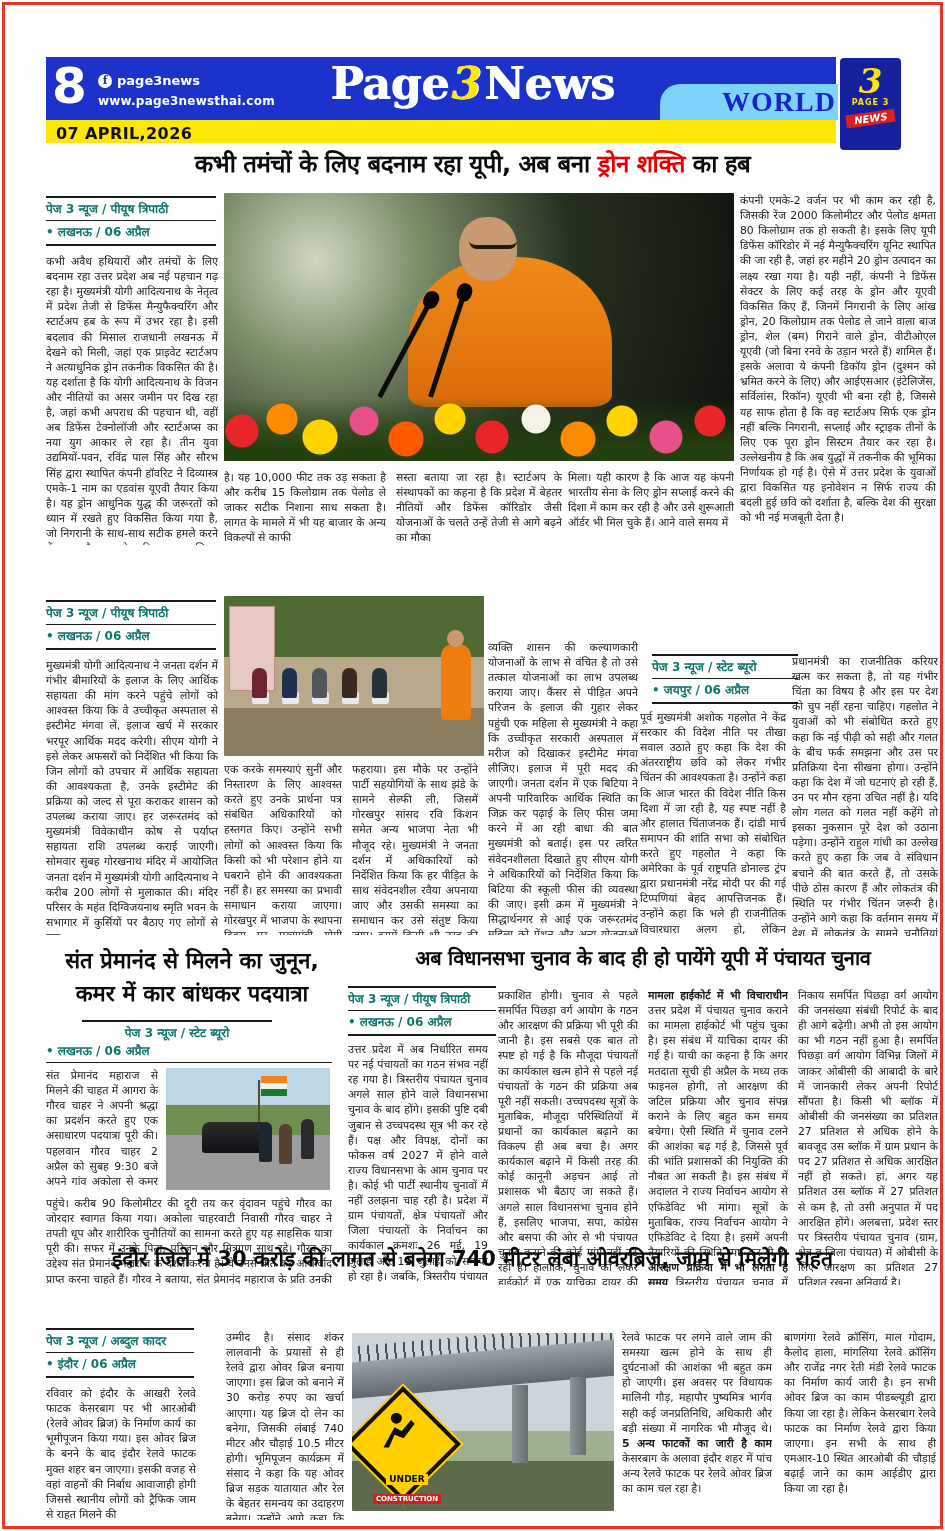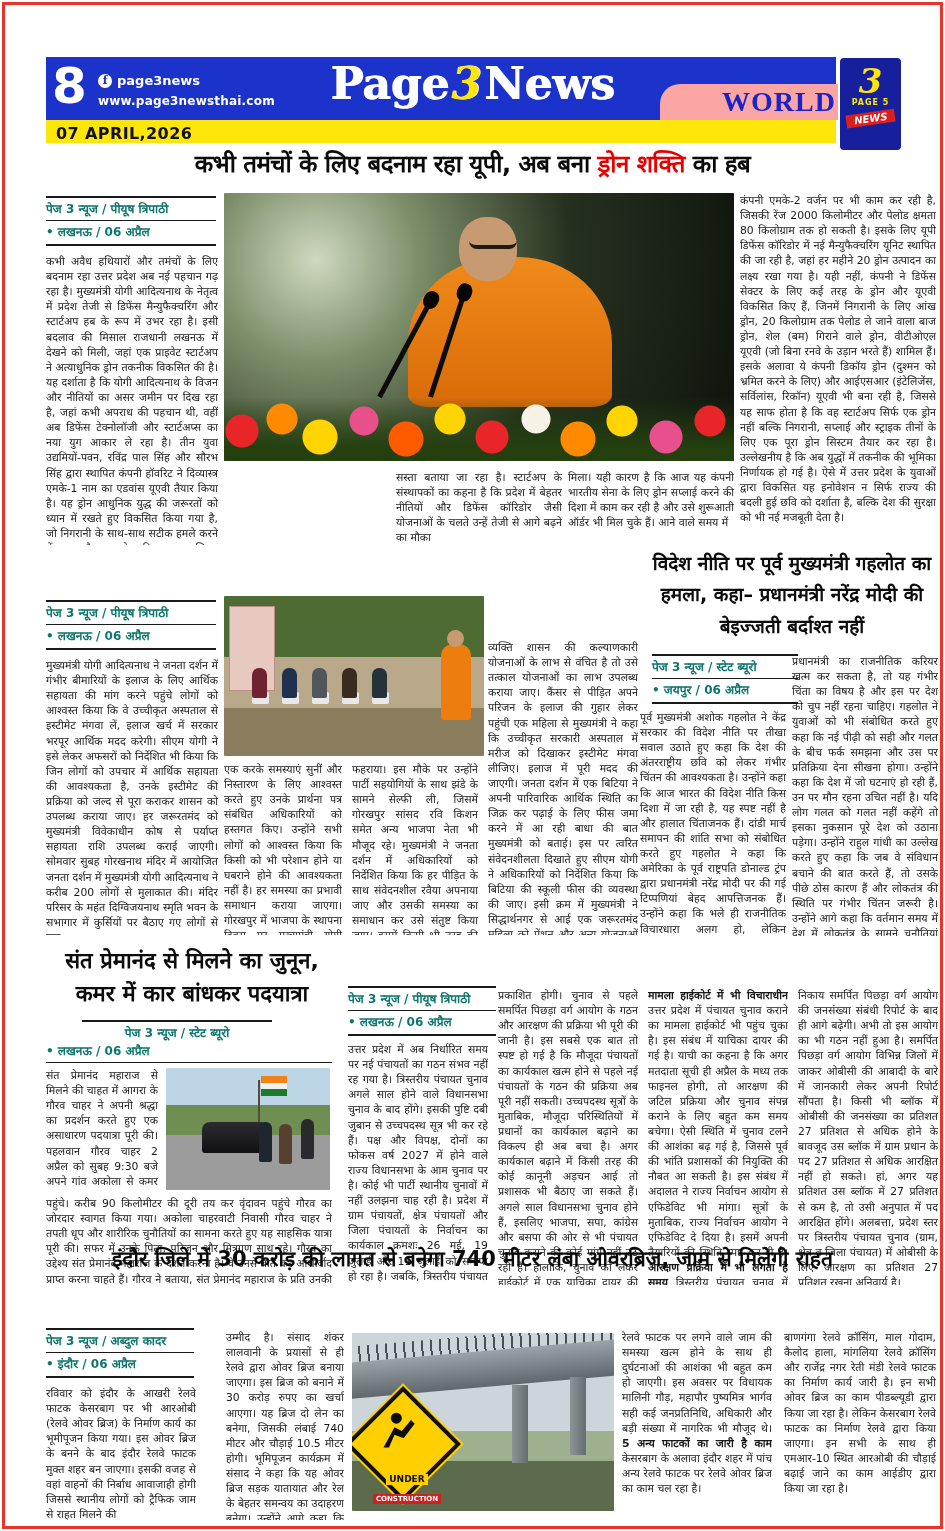--- a/index.html
+++ b/index.html
@@ -10,21 +10,21 @@
   
   .bluebar{background:#1c33cb;}
   .pgnum{color:#fff;font-weight:700;font-size:50px;line-height:1;}
   .fbrow{display:flex;align-items:center;gap:5px;color:#fff;font-weight:700;font-size:13px;}
   .fbicon{width:14px;height:14px;border-radius:50%;background:#fff;color:#1c33cb;
           font-family:"DejaVu Serif",serif;font-weight:700;font-size:11px;line-height:14px;text-align:center;}
   .site{color:#fff;font-size:12px;font-weight:700;letter-spacing:.2px;}
   .masthead{color:#fff;font-family:"DejaVu Serif",serif;font-weight:700;font-size:44px;line-height:1;
             text-shadow:1px 0 0 #fff;white-space:nowrap;}
   .masthead .y3{color:#ffe60a;font-style:italic;padding:0 2px;}
-  .worldbox{background:#fca5a5;border-radius:20px 0 0 0;display:flex;align-items:center;justify-content:flex-end;padding-right:14px;}
+  .worldbox{background:#7dd3fc;border-radius:20px 0 0 0;display:flex;align-items:center;justify-content:flex-end;padding-right:14px;}
   .worldtxt{color:#1b23c8;font-family:"Liberation Serif","DejaVu Serif",serif;font-weight:700;font-size:28px;letter-spacing:1px;}
   .datestrip{background:#ffe60a;display:flex;align-items:center;}
   .datetxt{color:#10101e;font-weight:700;font-size:16px;padding-left:10px;letter-spacing:.4px;}
   .logobox{background:#161f9c;border:2px solid #fff;border-radius:6px;text-align:center;overflow:hidden;}
   .logo3{color:#ffe60a;font-weight:700;font-size:34px;line-height:1;font-family:"DejaVu Serif",serif;font-style:italic;}
   .logopage{color:#ffe60a;font-weight:700;font-size:8px;letter-spacing:1px;}
   .logonews{background:#d91f1f;color:#fff;font-style:italic;font-weight:700;font-size:10px;
             transform:rotate(-8deg);display:inline-block;padding:1px 8px;margin-top:3px;}
   
   .hl{font-weight:700;color:#0b0b0b;text-align:center;white-space:nowrap;overflow:hidden;}
@@ -99,21 +99,21 @@
   <div class="abs fbrow" style="left:98px;top:73px;">
     <span class="fbicon">f</span>
     <span>page3news</span>
   </div>
   <div class="abs site" style="left:98px;top:94px;">www.page3newsthai.com</div>
   <div class="abs masthead" style="left:0;top:62px;width:945px;text-align:center;">
     <span>Page</span><span class="y3">3</span><span>News</span>
   </div>
   <div class="abs logobox" style="left:838px;top:56px;width:61px;height:86px;padding-top:6px;">
     <div class="logo3">3</div>
-    <div class="logopage">PAGE 5</div>
+    <div class="logopage">PAGE 3</div>
     <div class="logonews">NEWS</div>
   </div>
 
   <div class="abs hl" style="left:46px;top:146px;width:853px;height:42px;font-size:24px;letter-spacing:-0.5px;">
     <span>कभी तमंचों के लिए बदनाम रहा यूपी, अब बना </span><span class="accent">ड्रोन शक्ति</span><span> का हब</span>
   </div>
 
   <div class="abs by" style="left:46px;top:196px;width:170px;">
     <div class="name">पेज 3 न्यूज / पीयूष त्रिपाठी</div>
     <div class="place">• लखनऊ / 06 अप्रैल</div>
@@ -126,20 +126,21 @@
     <div class="specs"></div>
     <div class="mic" style="left:40%;transform:rotate(18deg);">
         <div class="michead"></div>
       </div>
     <div class="mic" style="left:30%;transform:rotate(28deg);">
         <div class="michead"></div>
       </div>
     <div class="flowers"></div>
   </div>
   <div class="abs jt" style="left:740px;top:193px;width:196px;height:352px;">कंपनी एमके-2 वर्जन पर भी काम कर रही है, जिसकी रेंज 2000 किलोमीटर और पेलोड क्षमता 80 किलोग्राम तक हो सकती है। इसके लिए यूपी डिफेंस कॉरिडोर में नई मैन्युफैक्चरिंग यूनिट स्थापित की जा रही है, जहां हर महीने 20 ड्रोन उत्पादन का लक्ष्य रखा गया है। यही नहीं, कंपनी ने डिफेंस सेक्टर के लिए कई तरह के ड्रोन और यूएवी विकसित किए हैं, जिनमें निगरानी के लिए आंख ड्रोन, 20 किलोग्राम तक पेलोड ले जाने वाला बाज ड्रोन, शेल (बम) गिराने वाले ड्रोन, वीटीओएल यूएवी (जो बिना रनवे के उड़ान भरते हैं) शामिल हैं। इसके अलावा ये कंपनी डिकॉय ड्रोन (दुश्मन को भ्रमित करने के लिए) और आईएसआर (इंटेलिजेंस, सर्विलांस, रिकॉन) यूएवी भी बना रही है, जिससे यह साफ होता है कि वह स्टार्टअप सिर्फ एक ड्रोन नहीं बल्कि निगरानी, सप्लाई और स्ट्राइक तीनों के लिए एक पूरा ड्रोन सिस्टम तैयार कर रहा है। उल्लेखनीय है कि अब युद्धों में तकनीक की भूमिका निर्णायक हो गई है। ऐसे में उत्तर प्रदेश के युवाओं द्वारा विकसित यह इनोवेशन न सिर्फ राज्य की बदली हुई छवि को दर्शाता है, बल्कि देश की सुरक्षा को भी नई मजबूती देता है।</div>
+  <div class="abs jt" style="left:224px;top:470px;width:162px;height:76px;">है। यह 10,000 फीट तक उड़ सकता है और करीब 15 किलोग्राम तक पेलोड ले जाकर सटीक निशाना साध सकता है। लागत के मामले में भी यह बाजार के अन्य विकल्पों से काफी</div>
   <div class="abs jt" style="left:568px;top:470px;width:166px;height:76px;">मिला। यही कारण है कि आज यह कंपनी भारतीय सेना के लिए ड्रोन सप्लाई करने की दिशा में काम कर रही है और उसे शुरूआती ऑर्डर भी मिल चुके हैं। आने वाले समय में</div>
   <div class="abs jt" style="left:396px;top:470px;width:166px;height:76px;">सस्ता बताया जा रहा है। स्टार्टअप के संस्थापकों का कहना है कि प्रदेश में बेहतर नीतियों और डिफेंस कॉरिडोर जैसी योजनाओं के चलते उन्हें तेजी से आगे बढ़ने का मौका</div>
 
   <div class="abs by" style="left:46px;top:600px;width:170px;">
     <div class="name">पेज 3 न्यूज / पीयूष त्रिपाठी</div>
     <div class="place">• लखनऊ / 06 अप्रैल</div>
   </div>
   <div class="abs jt" style="left:46px;top:658px;width:172px;height:277px;">मुख्यमंत्री योगी आदित्यनाथ ने जनता दर्शन में गंभीर बीमारियों के इलाज के लिए आर्थिक सहायता की मांग करने पहुंचे लोगों को आश्वस्त किया कि वे उच्चीकृत अस्पताल से इस्टीमेट मंगवा लें, इलाज खर्च में सरकार भरपूर आर्थिक मदद करेगी। सीएम योगी ने इसे लेकर अफसरों को निर्देशित भी किया कि जिन लोगों को उपचार में आर्थिक सहायता की आवश्यकता है, उनके इस्टीमेट की प्रक्रिया को जल्द से पूरा कराकर शासन को उपलब्ध कराया जाए। हर जरूरतमंद को मुख्यमंत्री विवेकाधीन कोष से पर्याप्त सहायता राशि उपलब्ध कराई जाएगी। सोमवार सुबह गोरखनाथ मंदिर में आयोजित जनता दर्शन में मुख्यमंत्री योगी आदित्यनाथ ने करीब 200 लोगों से मुलाकात की। मंदिर परिसर के महंत दिग्विजयनाथ स्मृति भवन के सभागार में कुर्सियों पर बैठाए गए लोगों से एक-</div>
 
   <div class="abs photo ph-janta" style="left:224px;top:596px;width:260px;height:160px;">
@@ -154,21 +155,20 @@
     <div class="person" style="left:88px;top:72px;background:#51555c;"></div>
     <div class="person" style="left:118px;top:72px;background:#3a2a20;"></div>
     <div class="person" style="left:148px;top:72px;background:#26323a;"></div>
     <div class="saffron-man"></div>
     <div class="sm-head"></div>
   </div>
   <div class="abs jt" style="left:224px;top:762px;width:118px;height:173px;">एक करके समस्याएं सुनीं और निस्तारण के लिए आश्वस्त करते हुए उनके प्रार्थना पत्र संबंधित अधिकारियों को हस्तगत किए। उन्होंने सभी लोगों को आश्वस्त किया कि किसी को भी परेशान होने या घबराने होने की आवश्यकता नहीं है। हर समस्या का प्रभावी समाधान कराया जाएगा। गोरखपुर में भाजपा के स्थापना दिवस पर मुख्यमंत्री योगी आदित्यनाथ ने गोरखनाथ मंदिर परिसर के हिंदू सेवा आश्रम भवन पर पार्टी का झंडा</div>
   <div class="abs jt" style="left:352px;top:762px;width:126px;height:173px;">फहराया। इस मौके पर उन्होंने पार्टी सहयोगियों के साथ झंडे के सामने सेल्फी ली, जिसमें गोरखपुर सांसद रवि किशन समेत अन्य भाजपा नेता भी मौजूद रहे। मुख्यमंत्री ने जनता दर्शन में अधिकारियों को निर्देशित किया कि हर पीड़ित के साथ संवेदनशील रवैया अपनाया जाए और उसकी समस्या का समाधान कर उसे संतुष्ट किया जाए। इसमें किसी भी तरह की कोताही नहीं होनी चाहिए। मुख्यमंत्री ने अधिकारियों को यह निर्देश भी दिए यदि कोई पात्र</div>
   <div class="abs jt" style="left:488px;top:640px;width:150px;height:295px;">व्यक्ति शासन की कल्याणकारी योजनाओं के लाभ से वंचित है तो उसे तत्काल योजनाओं का लाभ उपलब्ध कराया जाए। कैंसर से पीड़ित अपने परिजन के इलाज की गुहार लेकर पहुंची एक महिला से मुख्यमंत्री ने कहा कि उच्चीकृत सरकारी अस्पताल में मरीज को दिखाकर इस्टीमेट मंगवा लीजिए। इलाज में पूरी मदद की जाएगी। जनता दर्शन में एक बिटिया ने अपनी पारिवारिक आर्थिक स्थिति का जिक्र कर पढ़ाई के लिए फीस जमा करने में आ रही बाधा की बात मुख्यमंत्री को बताई। इस पर त्वरित संवेदनशीलता दिखाते हुए सीएम योगी ने अधिकारियों को निर्देशित किया कि बिटिया की स्कूली फीस की व्यवस्था की जाए। इसी क्रम में मुख्यमंत्री ने सिद्धार्थनगर से आई एक जरूरतमंद महिला को पेंशन और अन्य योजनाओं का लाभ दिलाने के लिए भी अधिकारियों को निर्देश दिए।</div>
 
-  <div class="abs hlw" style="left:646px;top:548px;width:292px;height:102px;font-size:19px;line-height:1.65;">विदेश नीति पर पूर्व मुख्यमंत्री गहलोत का हमला, कहा– प्रधानमंत्री नरेंद्र मोदी की बेइज्जती बर्दाश्त नहीं</div>
   <div class="abs by" style="left:652px;top:654px;width:146px;">
     <div class="name">पेज 3 न्यूज / स्टेट ब्यूरो</div>
     <div class="place">• जयपुर / 06 अप्रैल</div>
   </div>
   <div class="abs jt" style="left:640px;top:710px;width:146px;height:226px;">पूर्व मुख्यमंत्री अशोक गहलोत ने केंद्र सरकार की विदेश नीति पर तीखा सवाल उठाते हुए कहा कि देश की अंतरराष्ट्रीय छवि को लेकर गंभीर चिंतन की आवश्यकता है। उन्होंने कहा कि आज भारत की विदेश नीति किस दिशा में जा रही है, यह स्पष्ट नहीं है और हालात चिंताजनक हैं। दांडी मार्च समापन की शांति सभा को संबोधित करते हुए गहलोत ने कहा कि अमेरिका के पूर्व राष्ट्रपति डोनाल्ड ट्रंप द्वारा प्रधानमंत्री नरेंद्र मोदी पर की गई टिप्पणियां बेहद आपत्तिजनक हैं। उन्होंने कहा कि भले ही राजनीतिक विचारधारा अलग हो, लेकिन प्रधानमंत्री देश का प्रतिनिधित्व करते हैं और उनकी बेइज्जती किसी भी कीमत पर स्वीकार नहीं की जा सकती। गहलोत ने कहा कि यदि किसी विदेशी नेता में यह कहने की हिम्मत होती है कि वह भारत के</div>
   <div class="abs jt" style="left:792px;top:654px;width:146px;height:282px;">प्रधानमंत्री का राजनीतिक करियर खत्म कर सकता है, तो यह गंभीर चिंता का विषय है और इस पर देश को चुप नहीं रहना चाहिए। गहलोत ने युवाओं को भी संबोधित करते हुए कहा कि नई पीढ़ी को सही और गलत के बीच फर्क समझना और उस पर प्रतिक्रिया देना सीखना होगा। उन्होंने कहा कि देश में जो घटनाएं हो रही हैं, उन पर मौन रहना उचित नहीं है। यदि लोग गलत को गलत नहीं कहेंगे तो इसका नुकसान पूरे देश को उठाना पड़ेगा। उन्होंने राहुल गांधी का उल्लेख करते हुए कहा कि जब वे संविधान बचाने की बात करते हैं, तो उसके पीछे ठोस कारण हैं और लोकतंत्र की स्थिति पर गंभीर चिंतन जरूरी है। उन्होंने आगे कहा कि वर्तमान समय में देश में लोकतंत्र के सामने चुनौतियां खड़ी हो रही हैं, जो सभी नागरिकों के लिए चिंता का विषय है। गहलोत ने युवाओं से आह्वान किया कि वे देश और दुनिया के हालात को समझें, विचार करें और आने वाली चुनौतियों का सामना करने के लिए तैयार रहें।</div>
 
   <div class="abs hlw" style="left:46px;top:944px;width:292px;height:72px;font-size:22px;line-height:1.5;">संत प्रेमानंद से मिलने का जुनून, कमर में कार बांधकर पदयात्रा</div>
   <div class="abs by" style="left:82px;top:1020px;width:190px;text-align:center;">
     <div class="name" style="border-bottom:none;">पेज 3 न्यूज / स्टेट ब्यूरो</div>
@@ -185,20 +185,21 @@
         <rect y="7" width="26" height="6" fill="#f2f2f2"></rect>
         <rect y="13" width="26" height="7" fill="#1c7a2c"></rect>
     </svg>
     <div class="car"></div>
     <div class="walker" style="right:16px;top:42%;background:#2a2a2e;"></div>
     <div class="walker" style="right:38px;top:46%;background:#58402e;"></div>
     <div class="walker" style="right:58px;top:44%;background:#1e2630;"></div>
   </div>
   <div class="abs jt" style="left:46px;top:1196px;width:286px;height:92px;">पहुंचे। करीब 90 किलोमीटर की दूरी तय कर वृंदावन पहुंचे गौरव का जोरदार स्वागत किया गया। अकोला चाहरवाटी निवासी गौरव चाहर ने तपती धूप और शारीरिक चुनौतियों का सामना करते हुए यह साहसिक यात्रा पूरी की। सफर में उनके पिता, परिजन और मित्रगण साथ रहे। गौरव का उद्देश्य संत प्रेमानंद महाराज के दर्शन करना है। वे उनसे बातें कर आशीर्वाद प्राप्त करना चाहते हैं। गौरव ने बताया, संत प्रेमानंद महाराज के प्रति उनकी गहरी आस्था ही उन्हें इस कठिन साधना को पूरा करने की शक्ति दे रही है। गौरव का मानना है कि महाराज के प्रति उनकी श्रद्धा ने ही उन्हें यह कठिन यात्रा पूरी करने में मदद की।</div>
 
+  <div class="abs hl" style="left:348px;top:944px;width:590px;height:32px;font-size:20px;letter-spacing:-0.3px;">अब विधानसभा चुनाव के बाद ही हो पायेंगे यूपी में पंचायत चुनाव</div>
   <div class="abs by" style="left:348px;top:986px;width:148px;">
     <div class="name">पेज 3 न्यूज / पीयूष त्रिपाठी</div>
     <div class="place">• लखनऊ / 06 अप्रैल</div>
   </div>
   <div class="abs jt" style="left:348px;top:1042px;width:140px;height:243px;">उत्तर प्रदेश में अब निर्धारित समय पर नई पंचायतों का गठन संभव नहीं रह गया है। त्रिस्तरीय पंचायत चुनाव अगले साल होने वाले विधानसभा चुनाव के बाद होंगे। इसकी पुष्टि दबी जुबान से उच्चपदस्थ सूत्र भी कर रहे हैं। पक्ष और विपक्ष, दोनों का फोकस वर्ष 2027 में होने वाले राज्य विधानसभा के आम चुनाव पर है। कोई भी पार्टी स्थानीय चुनावों में नहीं उलझना चाह रही है। प्रदेश में ग्राम पंचायतों, क्षेत्र पंचायतों और जिला पंचायतों के निर्वाचन का कार्यकाल क्रमशः 26 मई, 19 जुलाई और 11 जुलाई को समाप्त हो रहा है। जबकि, त्रिस्तरीय पंचायत चुनाव के लिए फाइनल मतदाता सूची 15 अप्रैल को</div>
   <div class="abs jt" style="left:498px;top:988px;width:140px;height:297px;">प्रकाशित होगी। चुनाव से पहले समर्पित पिछड़ा वर्ग आयोग के गठन और आरक्षण की प्रक्रिया भी पूरी की जानी है। इस सबसे एक बात तो स्पष्ट हो गई है कि मौजूदा पंचायतों का कार्यकाल खत्म होने से पहले नई पंचायतों के गठन की प्रक्रिया अब पूरी नहीं सकती। उच्चपदस्थ सूत्रों के मुताबिक, मौजूदा परिस्थितियों में प्रधानों का कार्यकाल बढ़ाने का विकल्प ही अब बचा है। अगर कार्यकाल बढ़ाने में किसी तरह की कोई कानूनी अड़चन आई तो प्रशासक भी बैठाए जा सकते हैं। अगले साल विधानसभा चुनाव होने हैं, इसलिए भाजपा, सपा, कांग्रेस और बसपा की ओर से भी पंचायत चुनाव कराने की कोई मांग नहीं उठ रही है। हालांकि, चुनाव को लेकर हाईकोर्ट में एक याचिका दायर की गई है।</div>
   <div class="abs jt" style="left:648px;top:988px;width:140px;height:297px;">
     <span class="subhead">मामला हाईकोर्ट में भी विचाराधीन</span>
     <span>उत्तर प्रदेश में पंचायत चुनाव कराने का मामला हाईकोर्ट भी पहुंच चुका है। इस संबंध में याचिका दायर की गई है। याची का कहना है कि अगर मतदाता सूची ही अप्रैल के मध्य तक फाइनल होगी, तो आरक्षण की जटिल प्रक्रिया और चुनाव संपन्न कराने के लिए बहुत कम समय बचेगा। ऐसी स्थिति में चुनाव टलने की आशंका बढ़ गई है, जिससे पूर्व की भांति प्रशासकों की नियुक्ति की नौबत आ सकती है। इस संबंध में अदालत ने राज्य निर्वाचन आयोग से एफिडेविट भी मांगा। सूत्रों के मुताबिक, राज्य निर्वाचन आयोग ने एफिडेविट दे दिया है। इसमें अपनी तैयारियों की स्थिति स्पष्ट कर दी है।</span>
     <span class="subhead">आरक्षण प्रक्रिया में भी लगता है समय</span>

